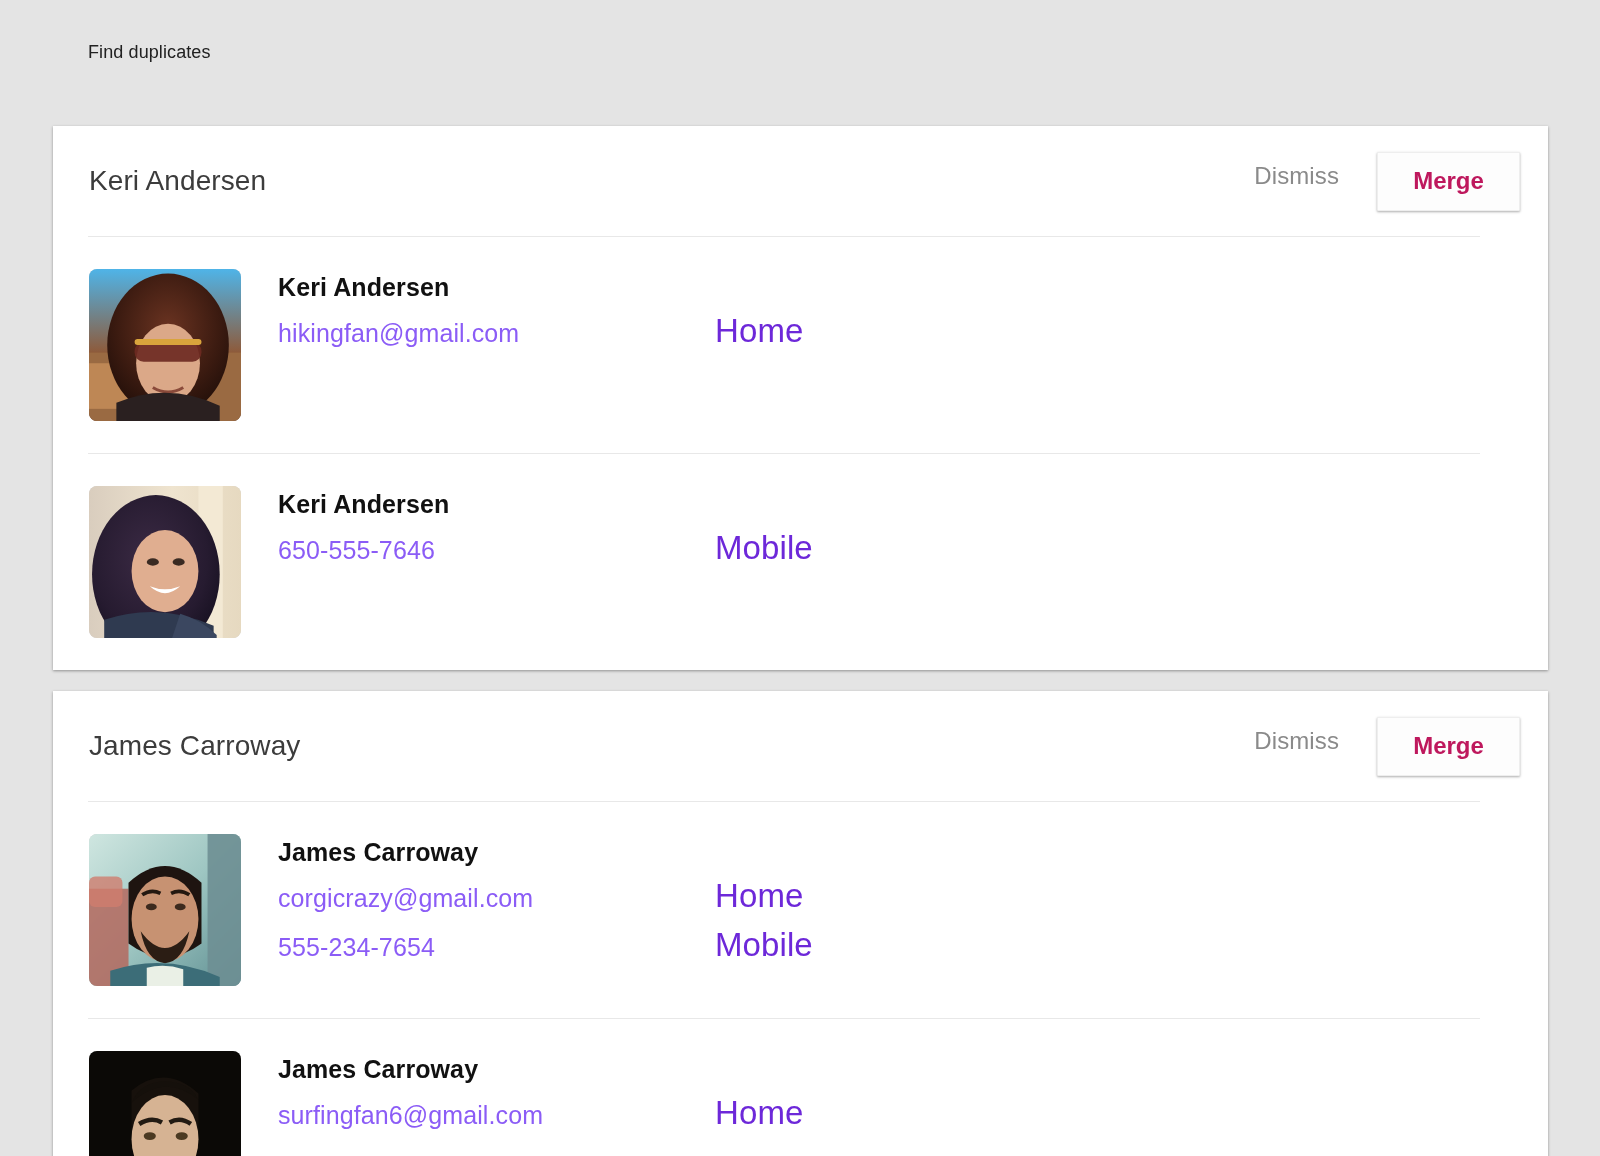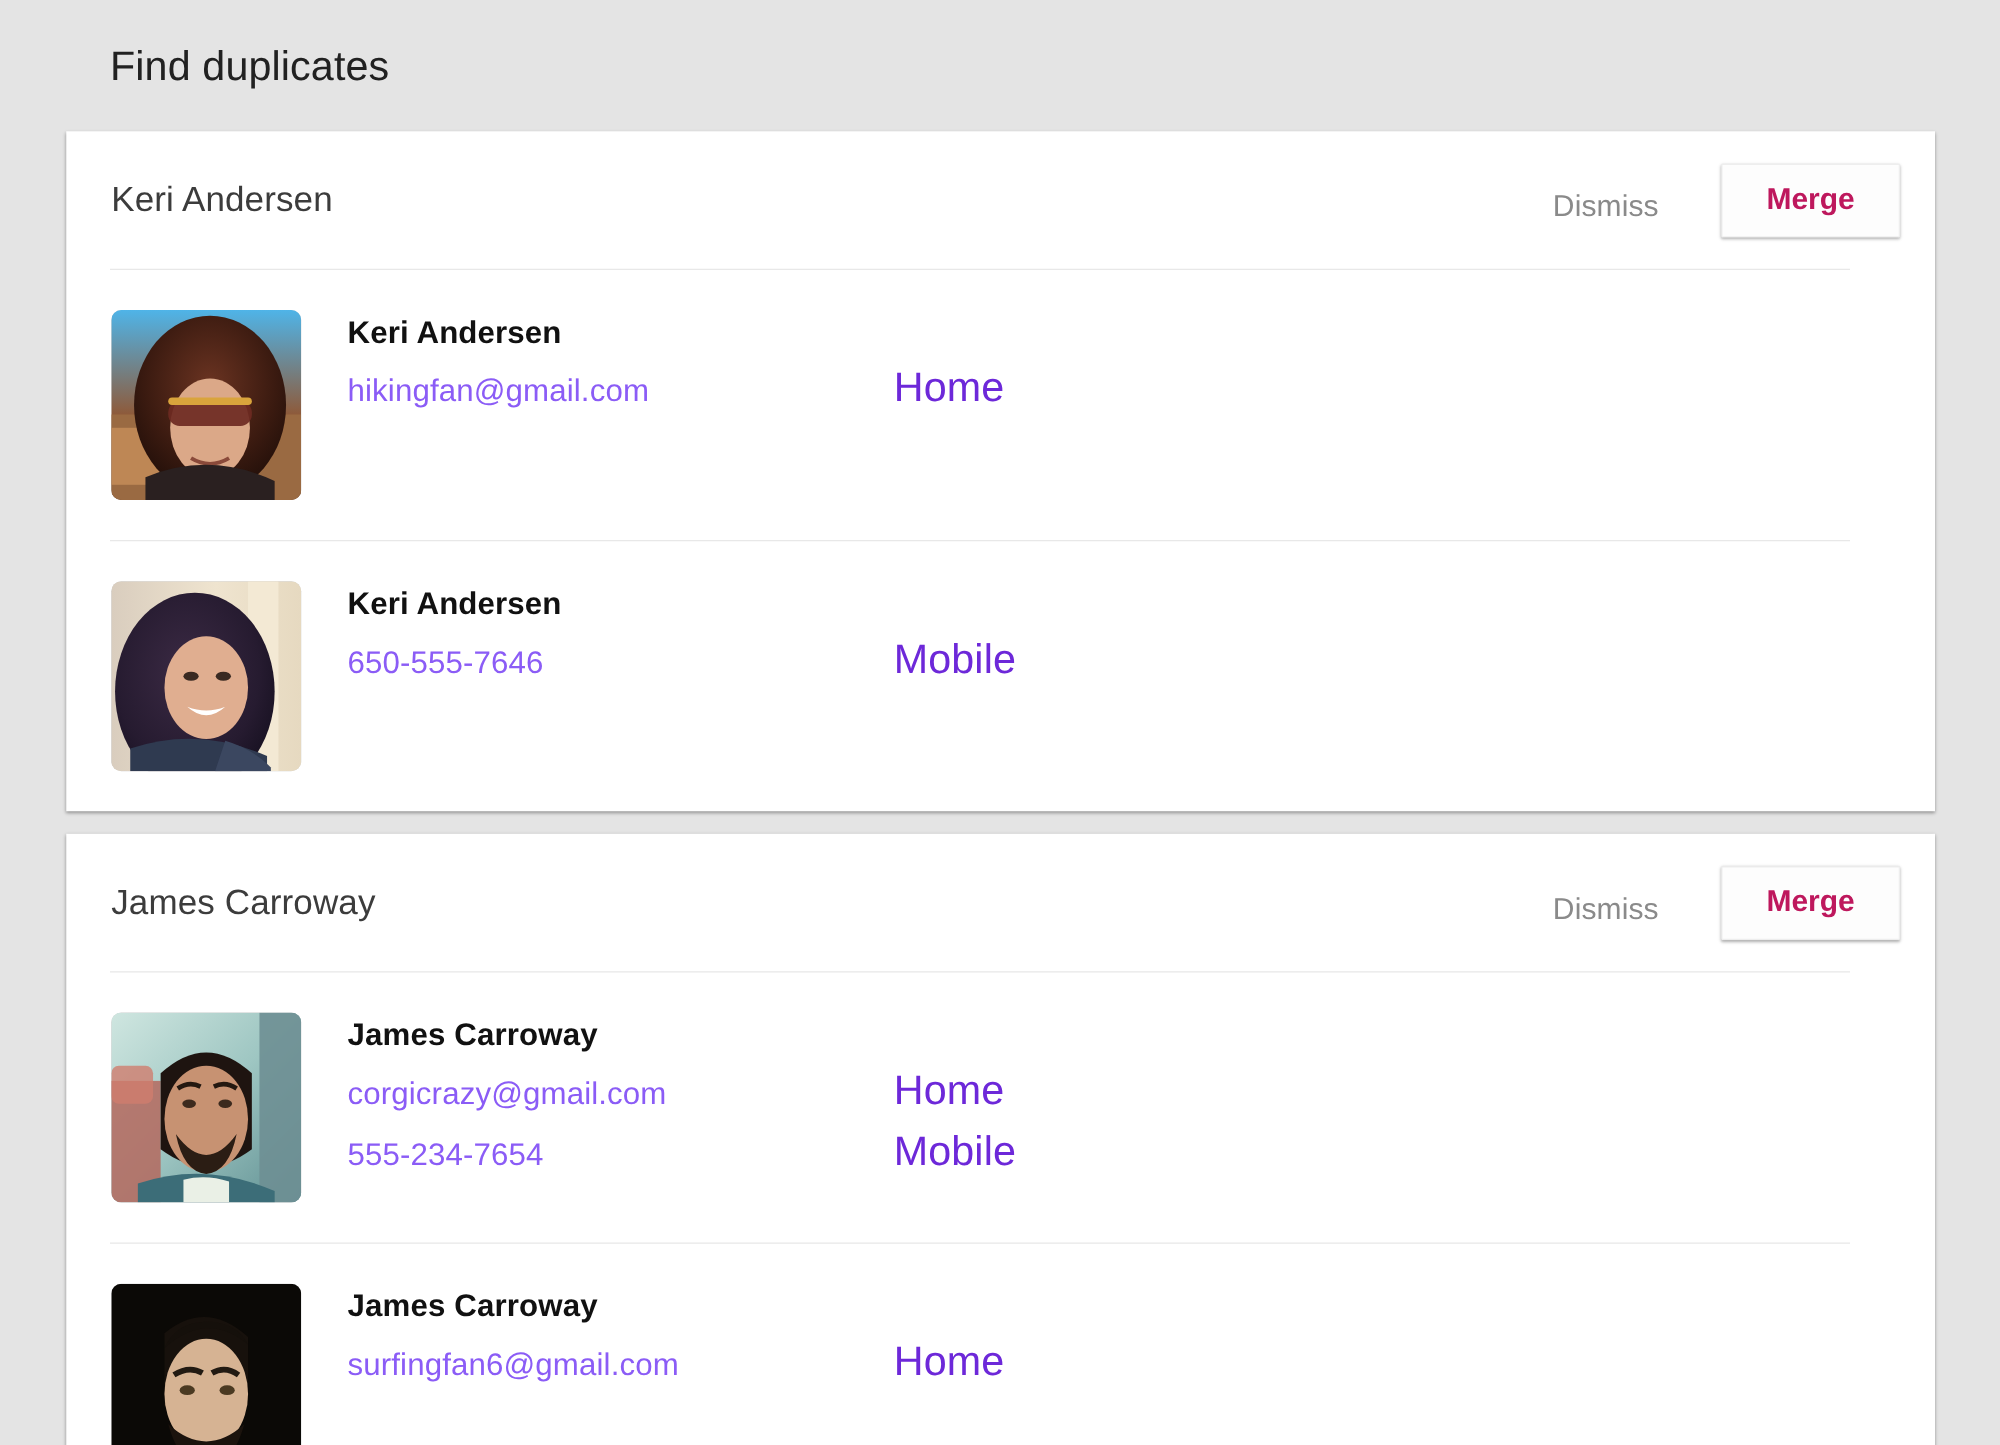--- a/index.html
+++ b/index.html
@@ -18,21 +18,21 @@
 
   
   .topbar {
     position: relative;
     height: 105px;
     display: flex;
     align-items: center;
     padding: 0 28px 0 88px;
   }
   .topbar-title {
-    font-size: 33px;
+    font-size: 18px;
     font-weight: 400;
     color: #212121;
     letter-spacing: 0.1px;
   }
   .topbar-actions {
     margin-left: auto;
     display: flex;
     align-items: center;
     gap: 17px;
   }
@@ -72,39 +72,40 @@
   
   .cards {
     position: relative;
     padding: 0 52px 0 53px;
   }
   .card {
     background: #ffffff;
     box-shadow: 0 1px 3px rgba(0,0,0,0.26), 0 1px 2px rgba(0,0,0,0.13);
     margin-bottom: 18px;
     position: relative;
+    margin-top: 21px;
   }
 
   .card-header {
     height: 110px;
     display: flex;
     align-items: center;
     padding: 0 28px 0 36px;
   }
   .card-title {
     font-size: 28px;
     font-weight: 400;
     color: #3c3c3c;
     letter-spacing: 0.1px;
   }
   .card-header-actions {
     margin-left: auto;
     display: flex;
-    align-items: flex-end;
-    gap: 34px;
+    align-items: flex-start;
+    gap: 22px;
   }
   .dismiss-btn {
     background: none;
     border: none;
     font-family: "Liberation Sans", sans-serif;
     font-size: 24px;
     color: #8a8a8a;
     letter-spacing: 0.1px;
     cursor: pointer;
     padding: 10px 16px;

